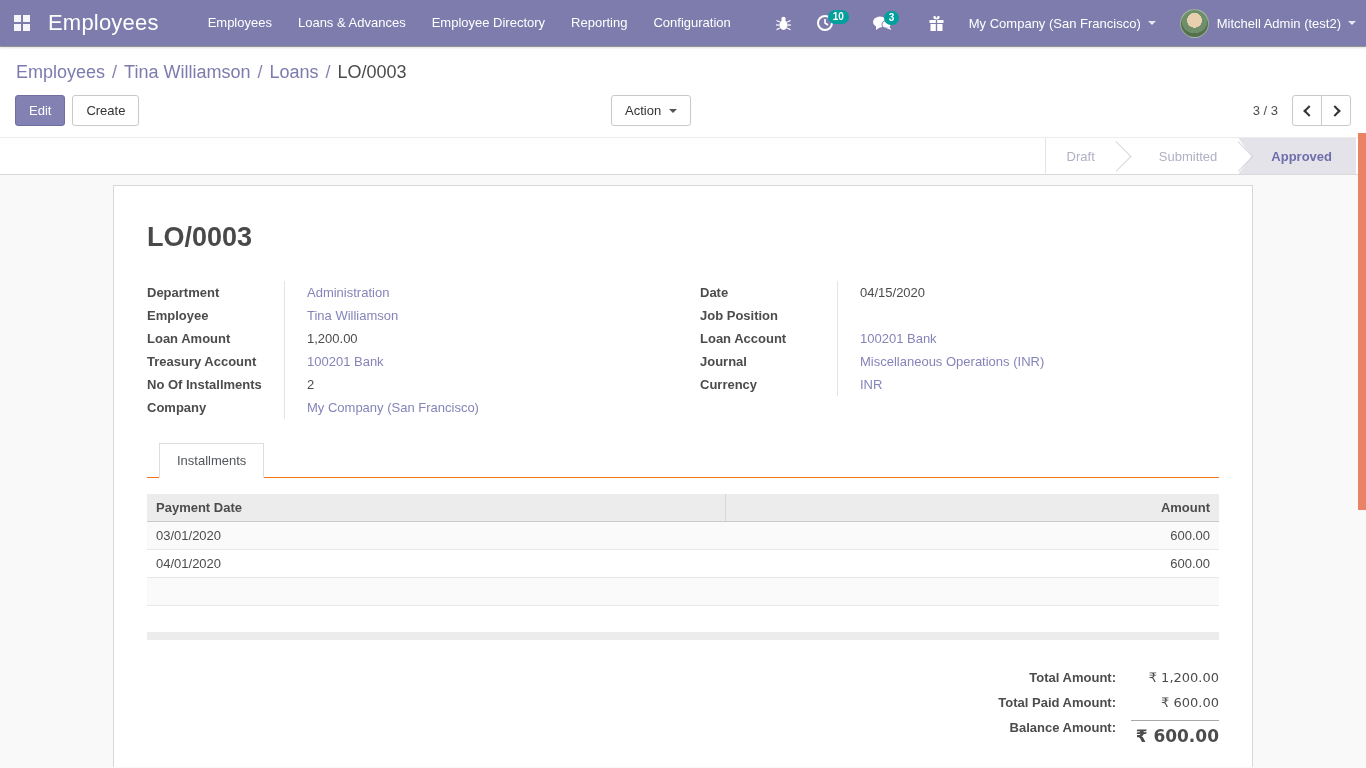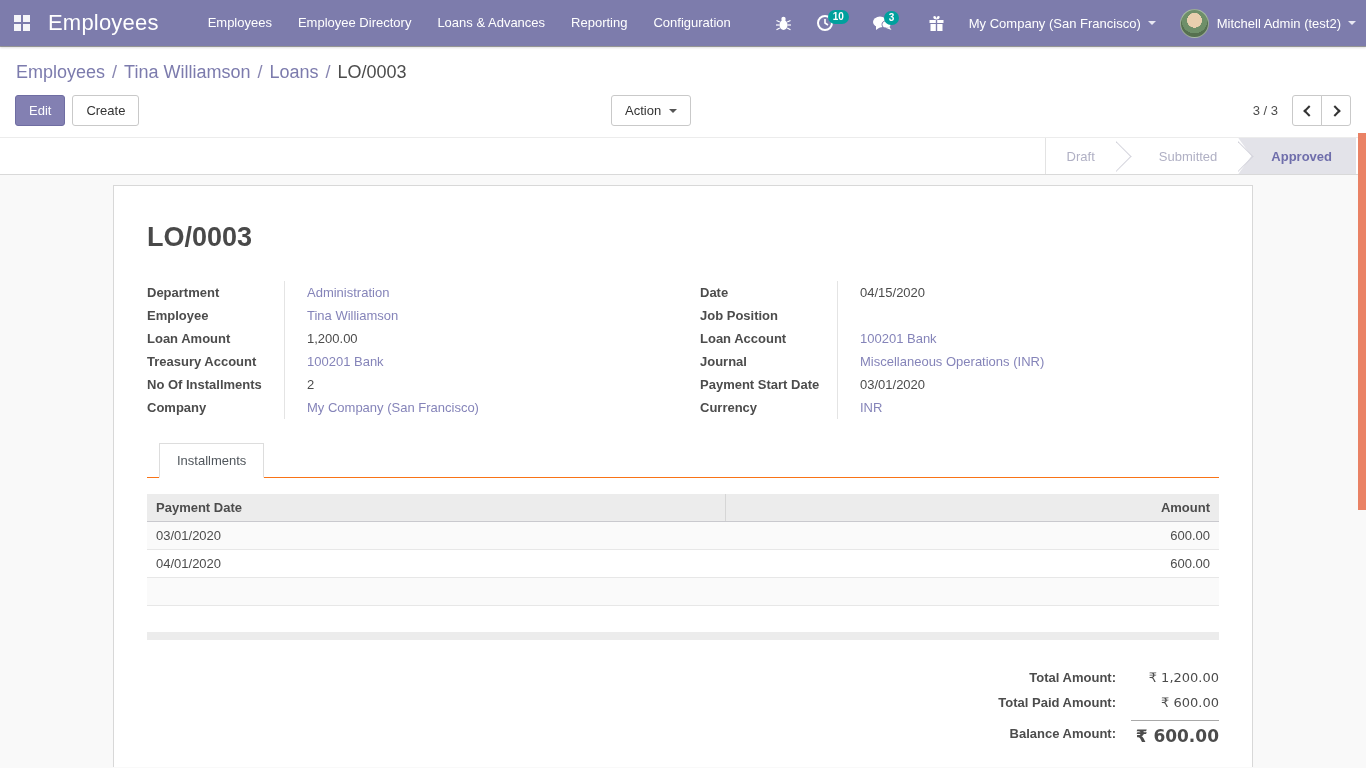--- a/index.html
+++ b/index.html
@@ -113,21 +113,21 @@
   }
   .o-table th.col-amount { text-align:right; border-left:1px solid #d6d6d6; width:46%; }
   .o-table td { padding:6px 9px; font-size:13px; color:#4c4c4c; border-bottom:1px solid #e7e7e7; }
   .o-table td.col-amount { text-align:right; }
   .o-table tbody tr:nth-child(odd) { background:#fafafa; }
   .o-table tr.empty-row td { height:28px; padding:0 9px; }
 
   .table-footer-bar { height:8px; background:#ececec; margin-top:26px; }
 
   .totals { margin-top:30px; display:flex; flex-direction:column; align-items:flex-end; }
-  .total-row { display:flex; align-items:center; margin-bottom:10px; }
+  .total-row { display:flex; align-items:flex-start; margin-bottom:10px; }
   .total-label { font-weight:bold; color:#4c4c4c; margin-right:15px; }
   .total-value { min-width:88px; text-align:right; font-family:"DejaVu Sans","Liberation Sans",sans-serif; }
   .total-row.balance .total-value { border-top:1px solid #a9a9a9; padding-top:5px; font-size:17px; font-weight:bold; }
 
   .scrollbar-thumb { position:absolute; right:0; top:133px; width:8px; height:377px; background:#ea8265; z-index:10; cursor:grab; }
 
   svg.nicon { display:block; }
 </style>
 </head>
 <body>
@@ -137,22 +137,22 @@
     <span class="grid-icon">
         <i></i>
         <i></i>
         <i></i>
         <i></i>
       </span>
   </div>
   <div class="brand">Employees</div>
   <div class="nav-menu">
     <div class="nav-item">Employees</div>
+    <div class="nav-item">Loans &amp; Advances</div>
     <div class="nav-item">Employee Directory</div>
-    <div class="nav-item">Loans &amp; Advances</div>
     <div class="nav-item">Reporting</div>
     <div class="nav-item">Configuration</div>
   </div>
   <div class="nav-right">
     <div class="nav-icon-btn">
       <svg class="nicon" width="17" height="17" viewBox="0 0 17 17">
         <ellipse cx="8.5" cy="10" rx="4" ry="5" fill="#fff"></ellipse>
         <circle cx="8.5" cy="4" r="2.2" fill="#fff"></circle>
         <g stroke="#fff" stroke-width="1.2">
           <line x1="4.8" y1="7" x2="1.5" y2="5.5"></line>
@@ -274,24 +274,20 @@
         <div class="field-row">
           <div class="field-label">Job Position</div>
         </div>
         <div class="field-row">
           <div class="field-label">Loan Account</div>
           <div class="field-value link">100201 Bank</div>
         </div>
         <div class="field-row">
           <div class="field-label">Journal</div>
           <div class="field-value link">Miscellaneous Operations (INR)</div>
-        </div>
-        <div class="field-row">
-          <div class="field-label">Payment Start Date</div>
-          <div class="field-value">03/01/2020</div>
         </div>
         <div class="field-row">
           <div class="field-label">Currency</div>
           <div class="field-value link">INR</div>
         </div>
       </div>
     </div>
 
     <div class="notebook">
       <div class="tab-bar">

